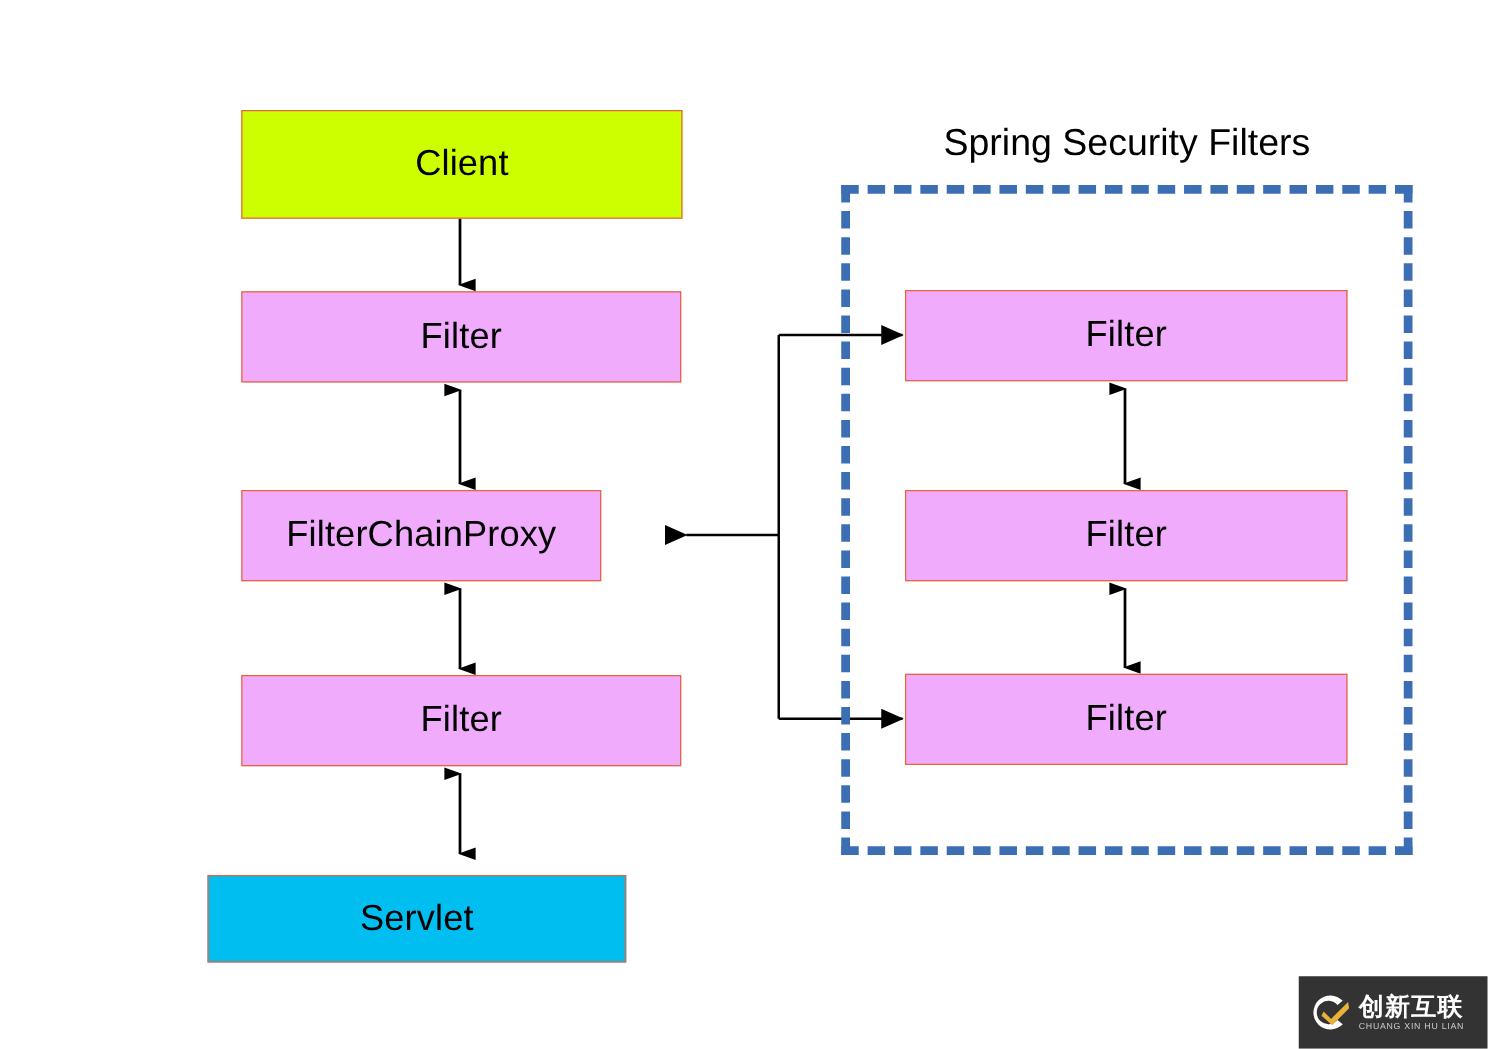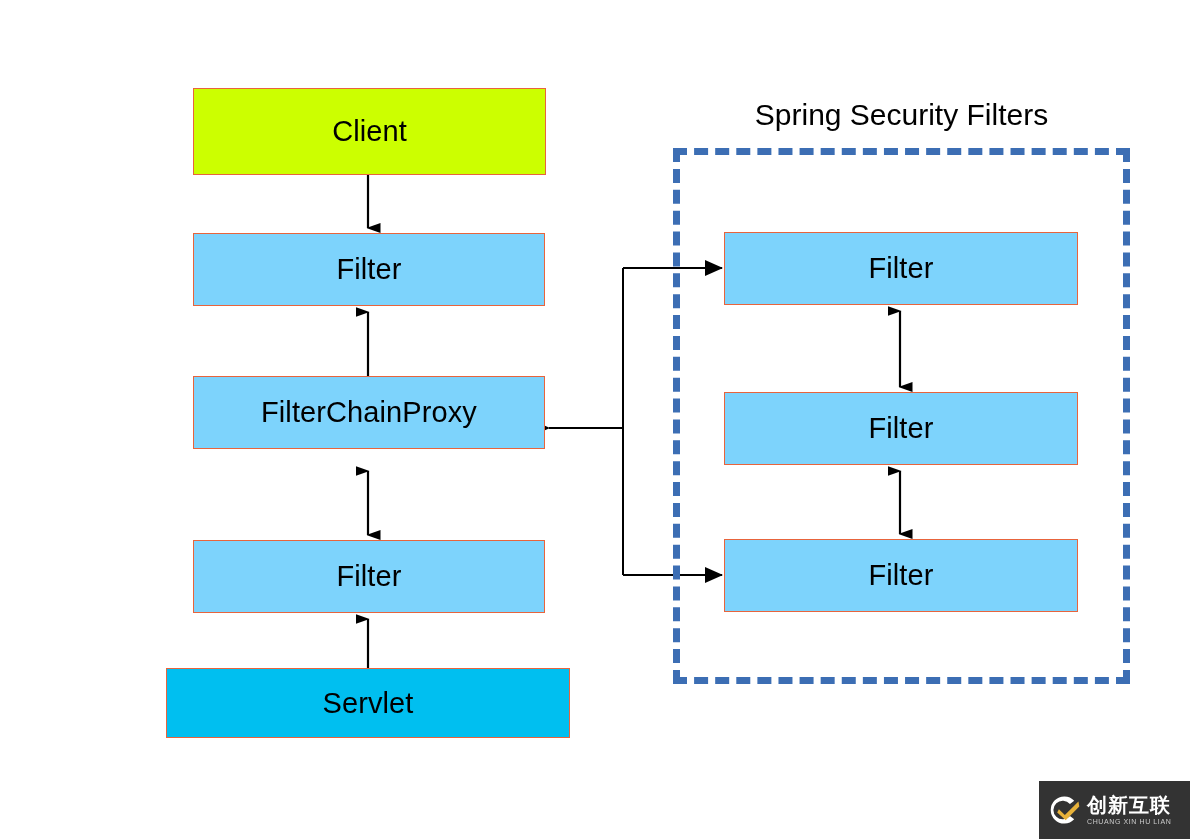--- a/index.html
+++ b/index.html
@@ -19,29 +19,29 @@
     border:1px solid #E8643C;
     display:flex;align-items:center;justify-content:center;
     color:#000000;
     font-size:29px;
     line-height:1;
     letter-spacing:0.1px;
     white-space:nowrap;
     font-family:"Liberation Sans","DejaVu Sans",sans-serif;
   }
   .node.client   { background:#CCFF00; }
-  .node.filter   { background:#7dd3fc; }
+  .node.filter   { background:#f0abfc; }
   .node.servlet  { background:#00BFF0; }
 
   
   #n-client          { left:193px; top:88px;  width:353px; height:87px; }
   #n-filter-top      { left:193px; top:233px; width:352px; height:73px; }
-  #n-fcp             { left:193px; top:376px; width:352px; height:73px; }
+  #n-fcp             { left:193px; top:392px; width:288px; height:73px; }
   #n-filter-bottom   { left:193px; top:540px; width:352px; height:73px; }
-  #n-servlet         { left:166px; top:668px; width:404px; height:70px;text-align:center; }
+  #n-servlet         { left:166px; top:700px; width:335px; height:70px;text-align:center; }
 
   
   #n-sf-1 { left:724px; top:232px; width:354px; height:73px; }
   #n-sf-2 { left:724px; top:392px; width:354px; height:73px; }
   #n-sf-3 { left:724px; top:539px; width:354px; height:73px; }
 
   
   #group-box{
     position:absolute;
     left:673px; top:148px;

